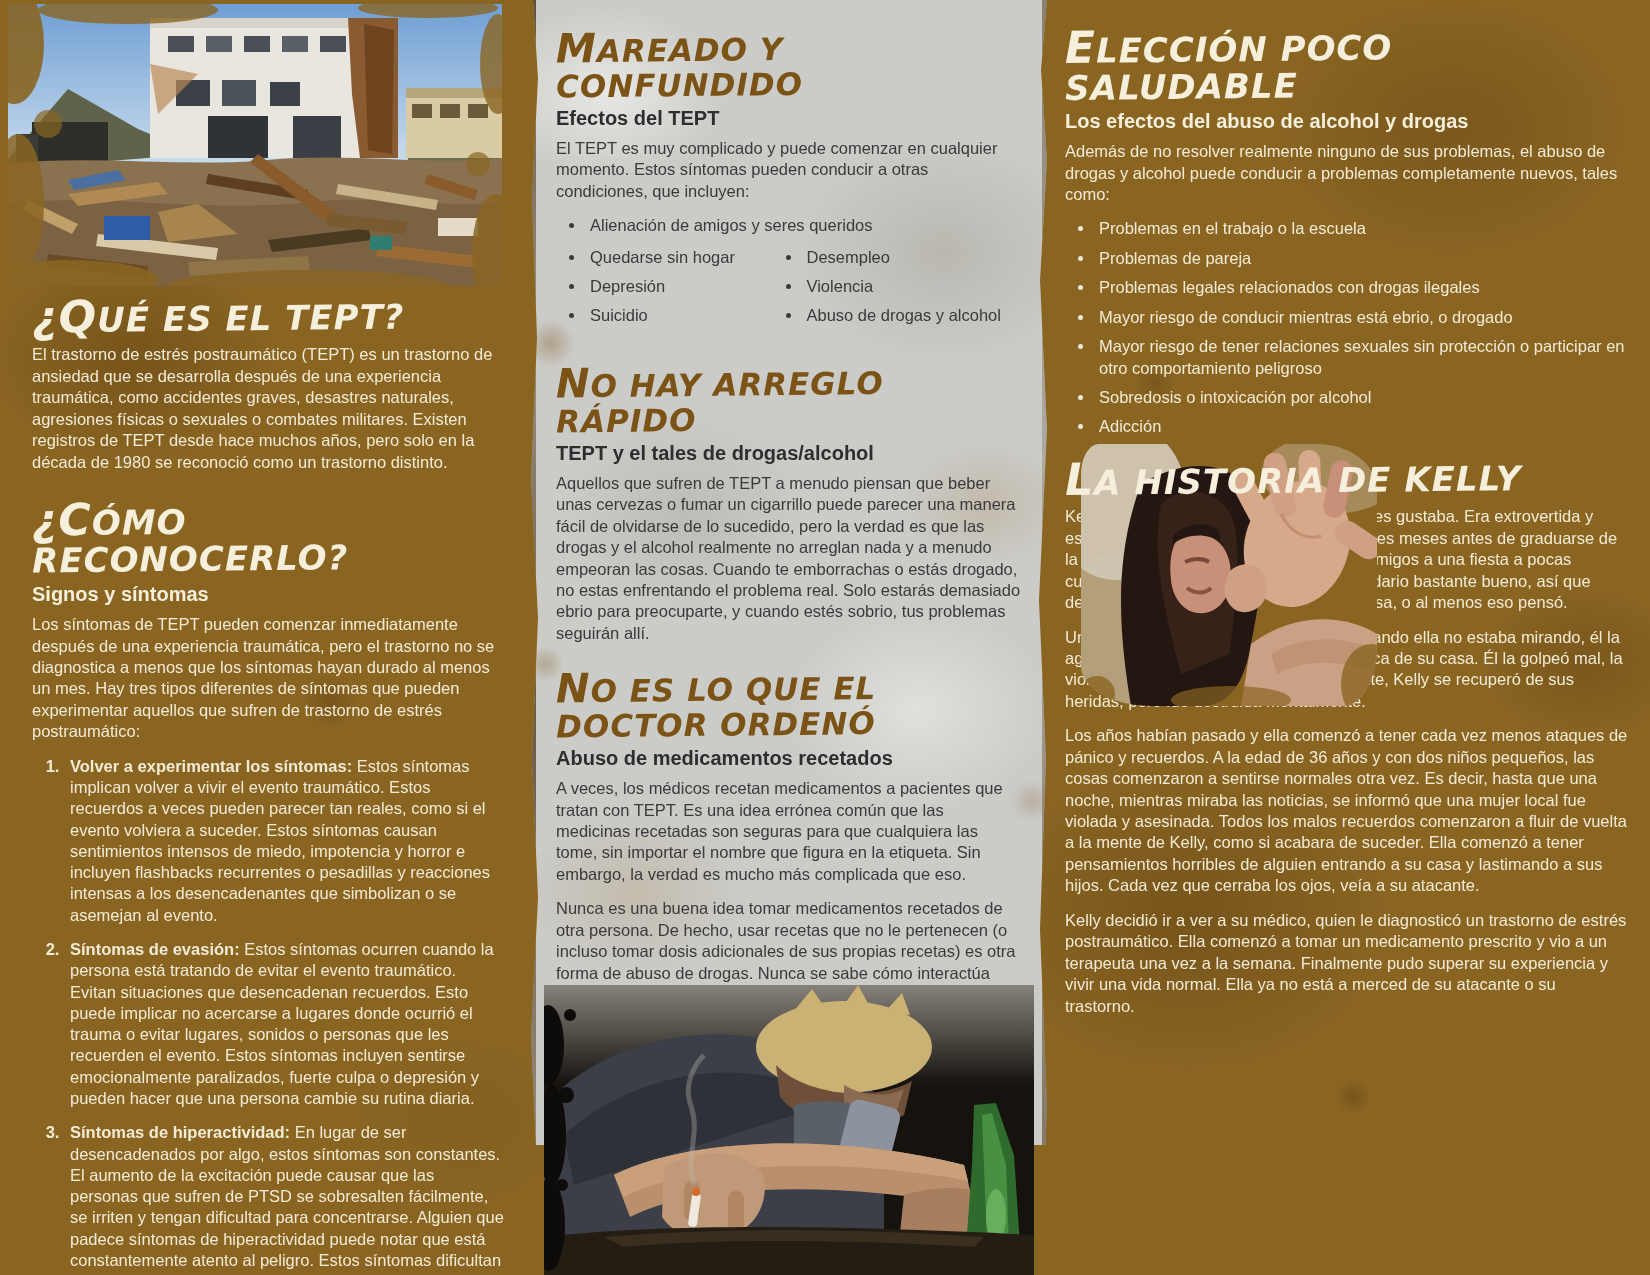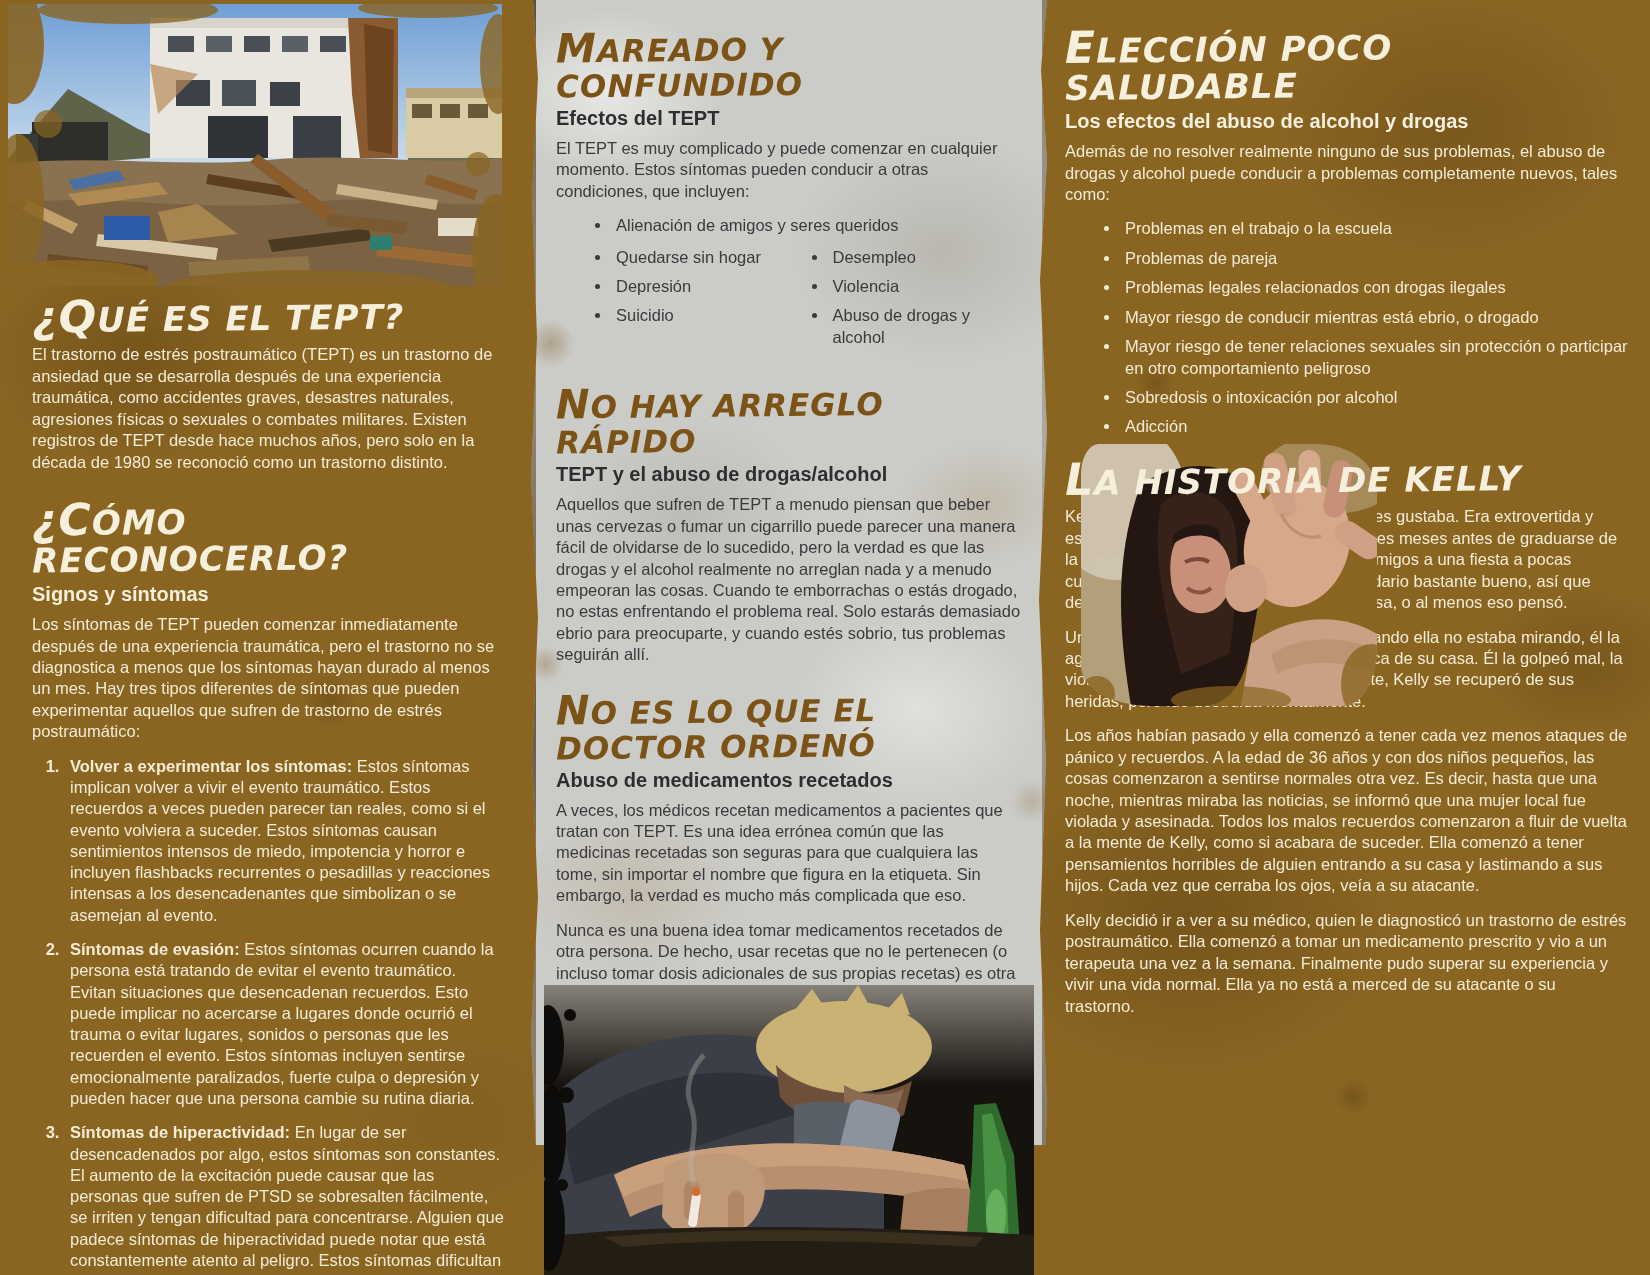--- a/index.html
+++ b/index.html
@@ -49,21 +49,21 @@
   }
   .hand::first-letter{font-size:1.3em;}
   .h-cream{color:#f6efdc; font-size:34px;}
   .h-brown{color:#7c5316; font-size:31px;}
   .sub{font-weight:700; font-size:20px; margin:2px 0 8px 0;}
   .sub-dark{color:#2e2e30;}
   .sub-cream{color:#f6efdc;}
   p.body{font-size:16.5px; line-height:1.3; margin:0 0 13px 0;}
   .mt{margin-top:22px;}
   ul.bullets{margin:2px 0 10px 0; padding-left:30px; font-size:16.5px; line-height:1.3;}
-  ul.bullets li{padding-left:4px; margin-bottom:8px;margin-left:26px;}
+  ul.bullets li{padding-left:4px; margin-bottom:8px;}
   ol.numlist{margin:4px 0 0 0; padding-left:32px; font-size:16.5px; line-height:1.29;}
   ol.numlist li{padding-left:6px; margin-bottom:13px;}
   ol.numlist li::marker{font-weight:700;}
   .lead{font-weight:700;}
   .two-col{display:flex;}
   .two-col ul.bullets{flex:0 0 50%; box-sizing:border-box; margin-bottom:4px;}
   .two-col ul.bullets + ul.bullets{padding-left:14px;}
 
   
   .photo{position:absolute;}
@@ -183,21 +183,21 @@
         <li>Suicidio</li>
       </ul>
       <ul class="bullets">
         <li>Desempleo</li>
         <li>Violencia</li>
         <li>Abuso de drogas y alcohol</li>
       </ul>
     </div>
 
     <h2 class="hand h-brown mt">NO HAY ARREGLO RÁPIDO</h2>
-    <p class="sub sub-dark">TEPT y el abuso de drogas/alcohol</p>
+    <p class="sub sub-dark">TEPT y el tales de drogas/alcohol</p>
     <p class="body">Aquellos que sufren de TEPT a menudo piensan que beber unas cervezas o fumar un cigarrillo puede parecer una manera fácil de olvidarse de lo sucedido, pero la verdad es que las drogas y el alcohol realmente no arreglan nada y a menudo empeoran las cosas. Cuando te emborrachas o estás drogado, no estas enfrentando el problema real. Solo estarás demasiado ebrio para preocuparte, y cuando estés sobrio, tus problemas seguirán allí.</p>
 
     <h2 class="hand h-brown mt">NO ES LO QUE EL DOCTOR ORDENÓ</h2>
     <p class="sub sub-dark">Abuso de medicamentos recetados</p>
     <p class="body">A veces, los médicos recetan medicamentos a pacientes que tratan con TEPT. Es una idea errónea común que las medicinas recetadas son seguras para que cualquiera las tome, sin importar el nombre que figura en la etiqueta. Sin embargo, la verdad es mucho más complicada que eso.</p>
     <p class="body">Nunca es una buena idea tomar medicamentos recetados de otra persona. De hecho, usar recetas que no le pertenecen (o incluso tomar dosis adicionales de sus propias recetas) es otra forma de abuso de drogas. Nunca se sabe cómo interactúa una droga con su cuerpo, y algunas drogas pueden tener efectos serios o incluso fatales cuando se combinan con alcohol u otras drogas.</p>
 
     <div class="photo photo-man">
       <svg viewBox="0 0 490 290" preserveAspectRatio="none">
         <defs>

